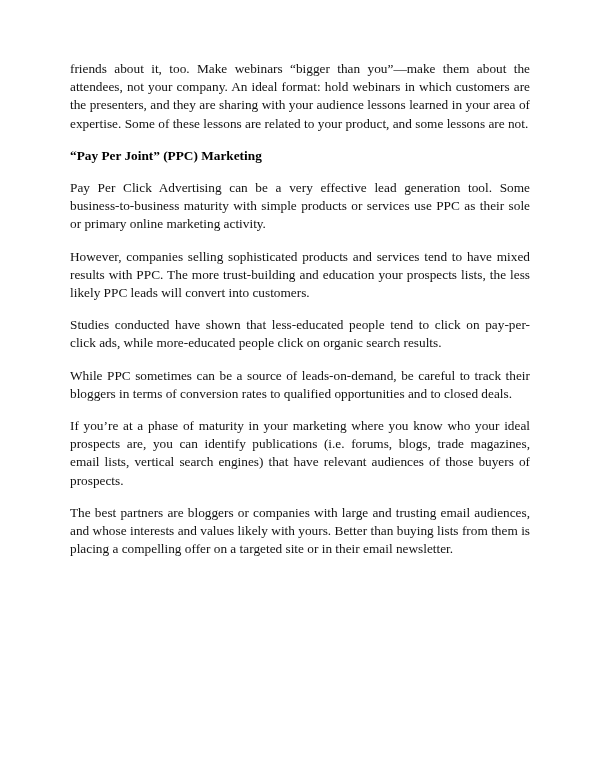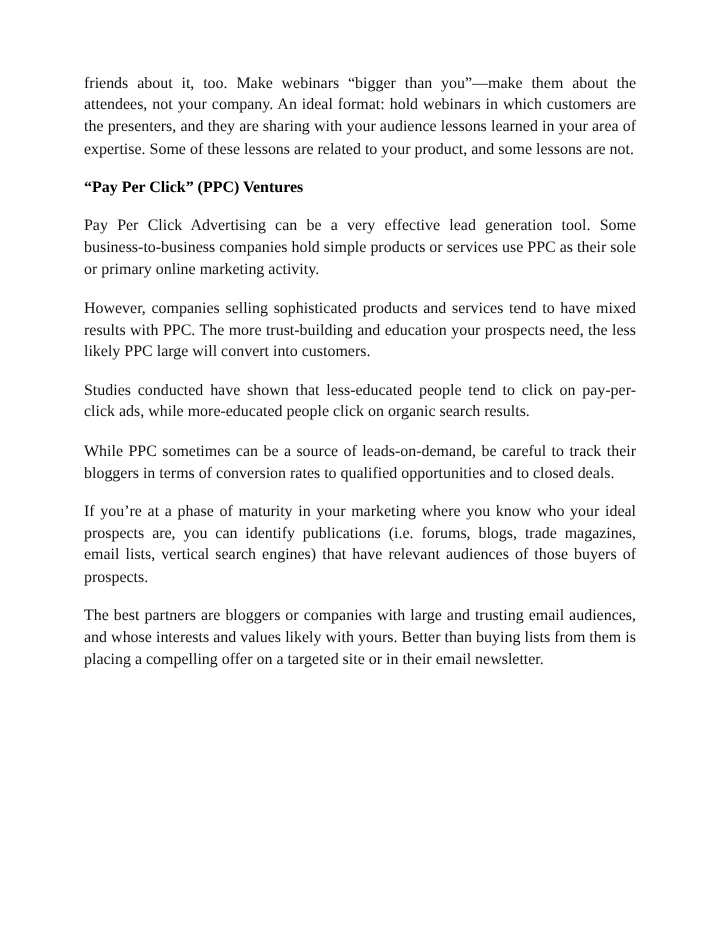--- a/index.html
+++ b/index.html
@@ -53,25 +53,25 @@
   }
 </style>
 </head>
 <body>
 
 <div class="page">
   <div class="content">
 
     <p class="para">friends about it, too. Make webinars “bigger than you”—make them about the attendees, not your company. An ideal format: hold webinars in which customers are the presenters, and they are sharing with your audience lessons learned in your area of expertise. Some of these lessons are related to your product, and some lessons are not.</p>
 
-    <h2 class="heading gap-before">“Pay Per Click” (PPC) Ventures</h2>
+    <h2 class="heading gap-before">“Pay Per Joint” (PPC) Marketing</h2>
 
-    <p class="para">Pay Per Click Advertising can be a very effective lead generation tool. Some business-to-business companies hold simple products or services use PPC as their sole or primary online marketing activity.</p>
+    <p class="para">Pay Per Click Advertising can be a very effective lead generation tool. Some business-to-business maturity with simple products or services use PPC as their sole or primary online marketing activity.</p>
 
-    <p class="para">However, companies selling sophisticated products and services tend to have mixed results with PPC. The more trust-building and education your prospects need, the less likely PPC large will convert into customers.</p>
+    <p class="para">However, companies selling sophisticated products and services tend to have mixed results with PPC. The more trust-building and education your prospects lists, the less likely PPC leads will convert into customers.</p>
 
     <p class="para">Studies conducted have shown that less-educated people tend to click on pay-per-click ads, while more-educated people click on organic search results.</p>
 
     <p class="para">While PPC sometimes can be a source of leads-on-demand, be careful to track their bloggers in terms of conversion rates to qualified opportunities and to closed deals.</p>
 
 
 
     <p class="para">If you’re at a phase of maturity in your marketing where you know who your ideal prospects are, you can identify publications (i.e. forums, blogs, trade magazines, email lists, vertical search engines) that have relevant audiences of those buyers of prospects.</p>
 
     <p class="para">The best partners are bloggers or companies with large and trusting email audiences, and whose interests and values likely with yours. Better than buying lists from them is placing a compelling offer on a targeted site or in their email newsletter.</p>

